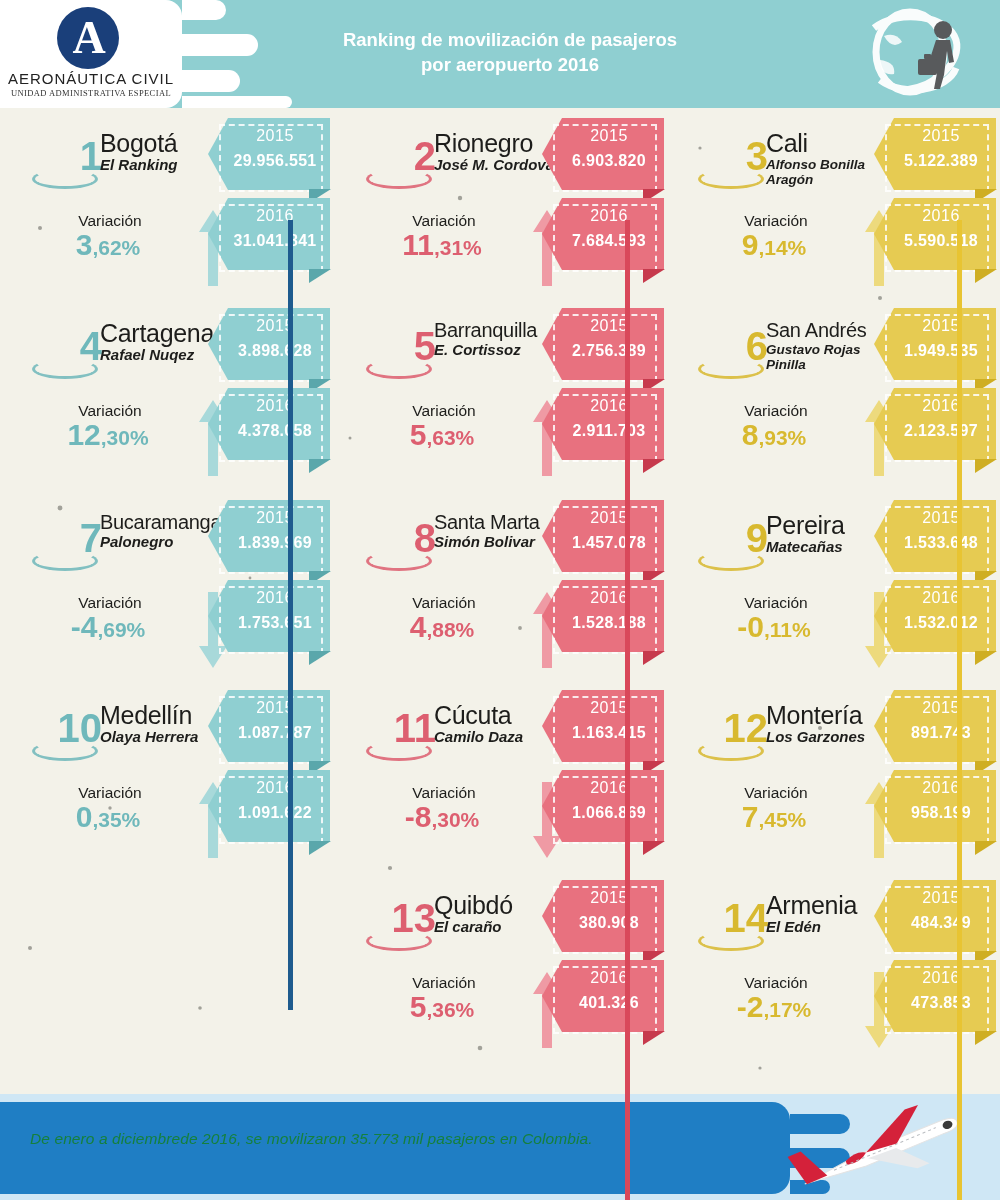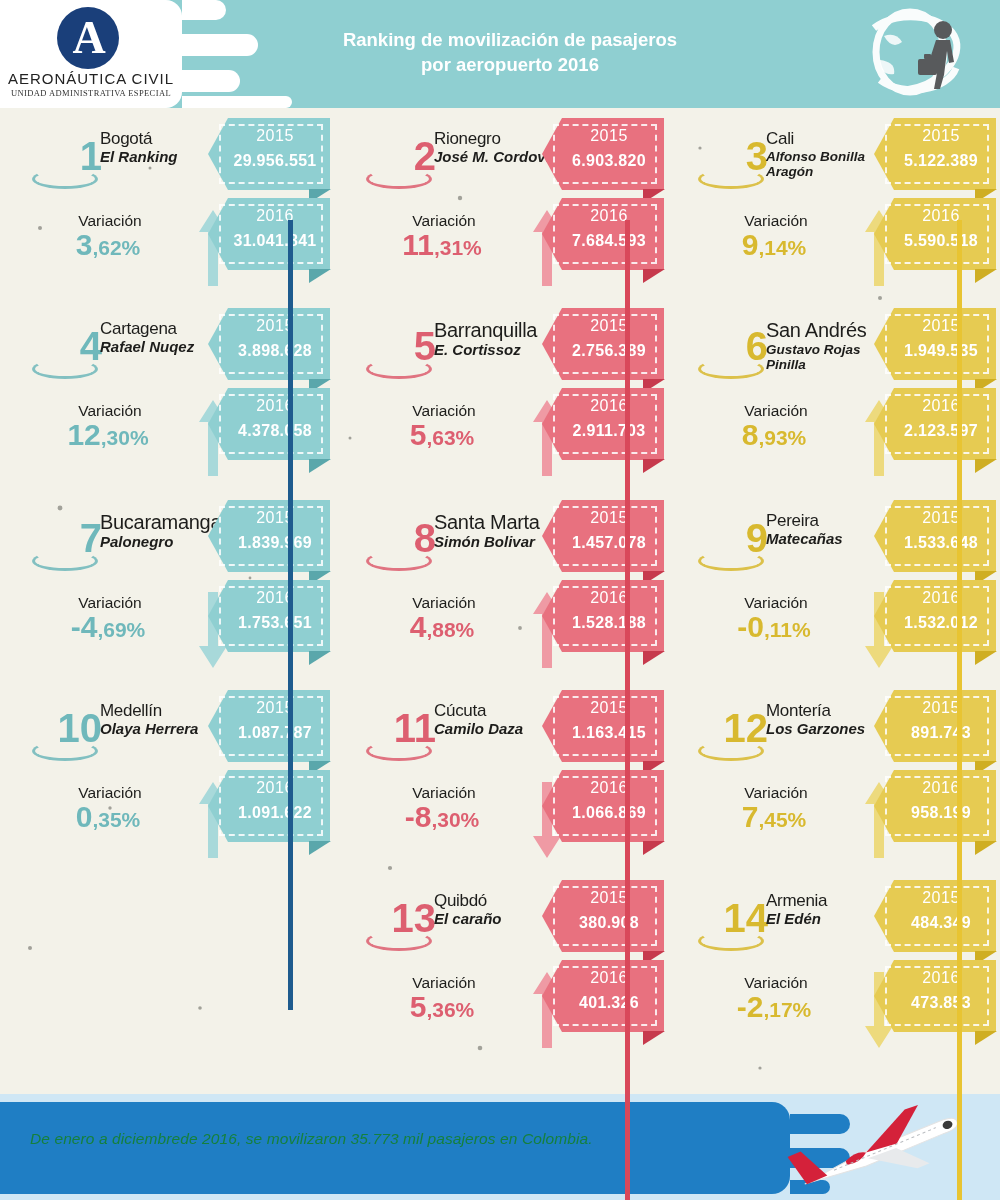--- a/index.html
+++ b/index.html
@@ -79,21 +79,21 @@
     font-family:"Liberation Sans", sans-serif;
   }
   .rank-ring {
     position:absolute; left:22px; top:33px; width:66px; height:20px;
     border:3px solid currentColor; border-radius:50%;
     border-top-color:transparent; opacity:.85;
   }
 
   .city-block { position:absolute; left:100px; top:22px; width:125px; text-align:left; }
   .city-name {
-    font-size:17px; color:#1d1d1b; line-height:1.04; letter-spacing:-0.3px;
+    font-size:25px; color:#1d1d1b; line-height:1.04; letter-spacing:-0.3px;
     white-space:nowrap;
   }
   .city-name.small { font-size:20px; }
   .airport {
     font-size:15px; font-style:italic; font-weight:bold; color:#1d1d1b;
     line-height:1.12; margin-top:1px;
   }
   .airport.tiny { font-size:13.5px; }
 
   .var-label {
@@ -102,21 +102,21 @@
   }
   .var-value {
     position:absolute; left:18px; top:122px; width:180px; text-align:center;
     font-size:30px; font-weight:bold; line-height:1; white-space:nowrap;
   }
   .var-value .dec { font-size:21px; }
 
   .arrow { position:absolute; left:196px; top:100px; width:34px; height:80px; }
 
   
-  .sign { position:absolute; width:122px; height:72px; }
+  .sign { position:absolute; width:122px; height:80px; }
   .sign.y15 { left:208px; top:10px; }
   .sign.y16 { left:208px; top:90px; }
   .sign-body { position:absolute; inset:0; }
   .sign-dash {
     position:absolute; left:11px; top:6px; right:7px; bottom:6px;
     border:2px dashed rgba(255,255,255,.85);
   }
   .sign-year {
     position:absolute; left:16px; right:4px; top:9px; text-align:center;
     color:#fff; font-size:16px; letter-spacing:.5px;

